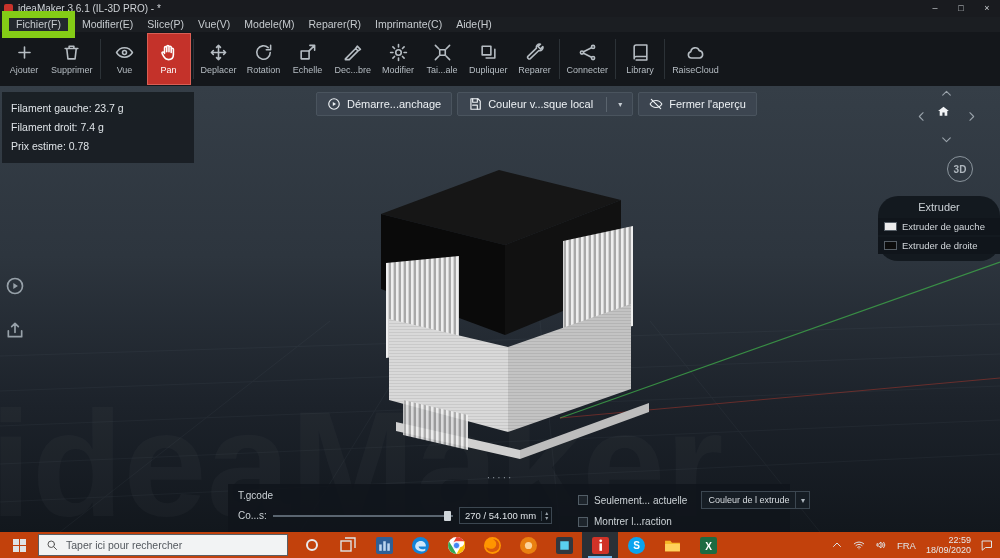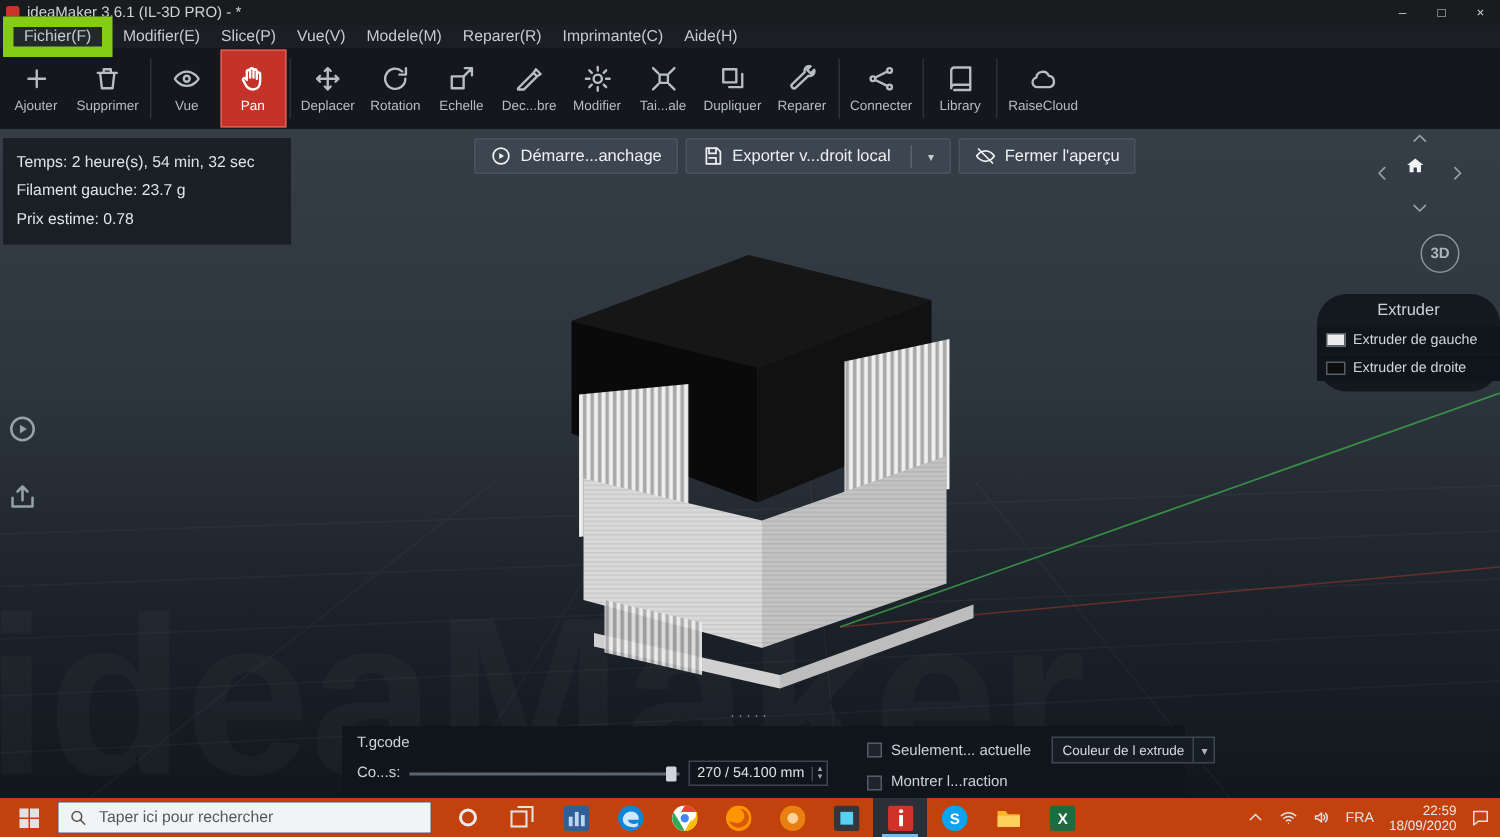--- a/index.html
+++ b/index.html
@@ -327,43 +327,43 @@
         <polygon points="386,177 459,170 459,262 386,272" fill="url(#vstripes)"></polygon>
 
         <polygon points="389,233 508,261 508,346 389,314" fill="url(#faceL)"></polygon>
         <polygon points="508,261 631,218 631,303 508,346" fill="url(#faceR)"></polygon>
 
         <polygon points="403,314 468,329 468,364 403,349" fill="url(#vstripes)" opacity="0.9"></polygon>
       </g>
     </svg>
 
     <div class="stats" id="stats">
-        <div class="stat-line">Temps: 2 heure(s), 54 min, 32 sec</div>
         <div class="stat-line">Filament gauche: 23.7 g</div>
+        <div class="stat-line">Filament droit: 7.4 g</div>
         <div class="stat-line">Prix estime: 0.78</div>
       </div>
 
     <div class="actions">
       <div class="act-btn">
         <span class="a-ic">
             <svg viewBox="0 0 24 24" fill="none" stroke="currentColor" stroke-width="2" stroke-linecap="round" stroke-linejoin="round">
               <circle cx="12" cy="12" r="9"></circle>
               <path d="M10 8.5l5.5 3.5-5.5 3.5z" fill="currentColor" stroke="none"></path>
             </svg>
           </span>
         <span>Démarre...anchage</span>
       </div>
       <div class="act-btn">
         <span class="a-ic">
             <svg viewBox="0 0 24 24" fill="none" stroke="currentColor" stroke-width="2" stroke-linecap="round" stroke-linejoin="round">
               <path d="M5 3h12l4 4v14H5z"></path>
               <path d="M8 3v6h8V3M8 14h8v7"></path>
             </svg>
           </span>
-        <span>Exporter v...droit local</span>
+        <span>Couleur v...sque local</span>
         <span class="dd-split"></span>
         <span class="dd-caret">▾</span>
       </div>
       <div class="act-btn">
         <span class="a-ic">
             <svg viewBox="0 0 24 24" fill="none" stroke="currentColor" stroke-width="2" stroke-linecap="round" stroke-linejoin="round">
               <path d="M2 12s3.5-6 10-6 10 6 10 6-3.5 6-10 6-10-6-10-6z"></path>
               <path d="M4 4l16 16"></path>
             </svg>
           </span>

